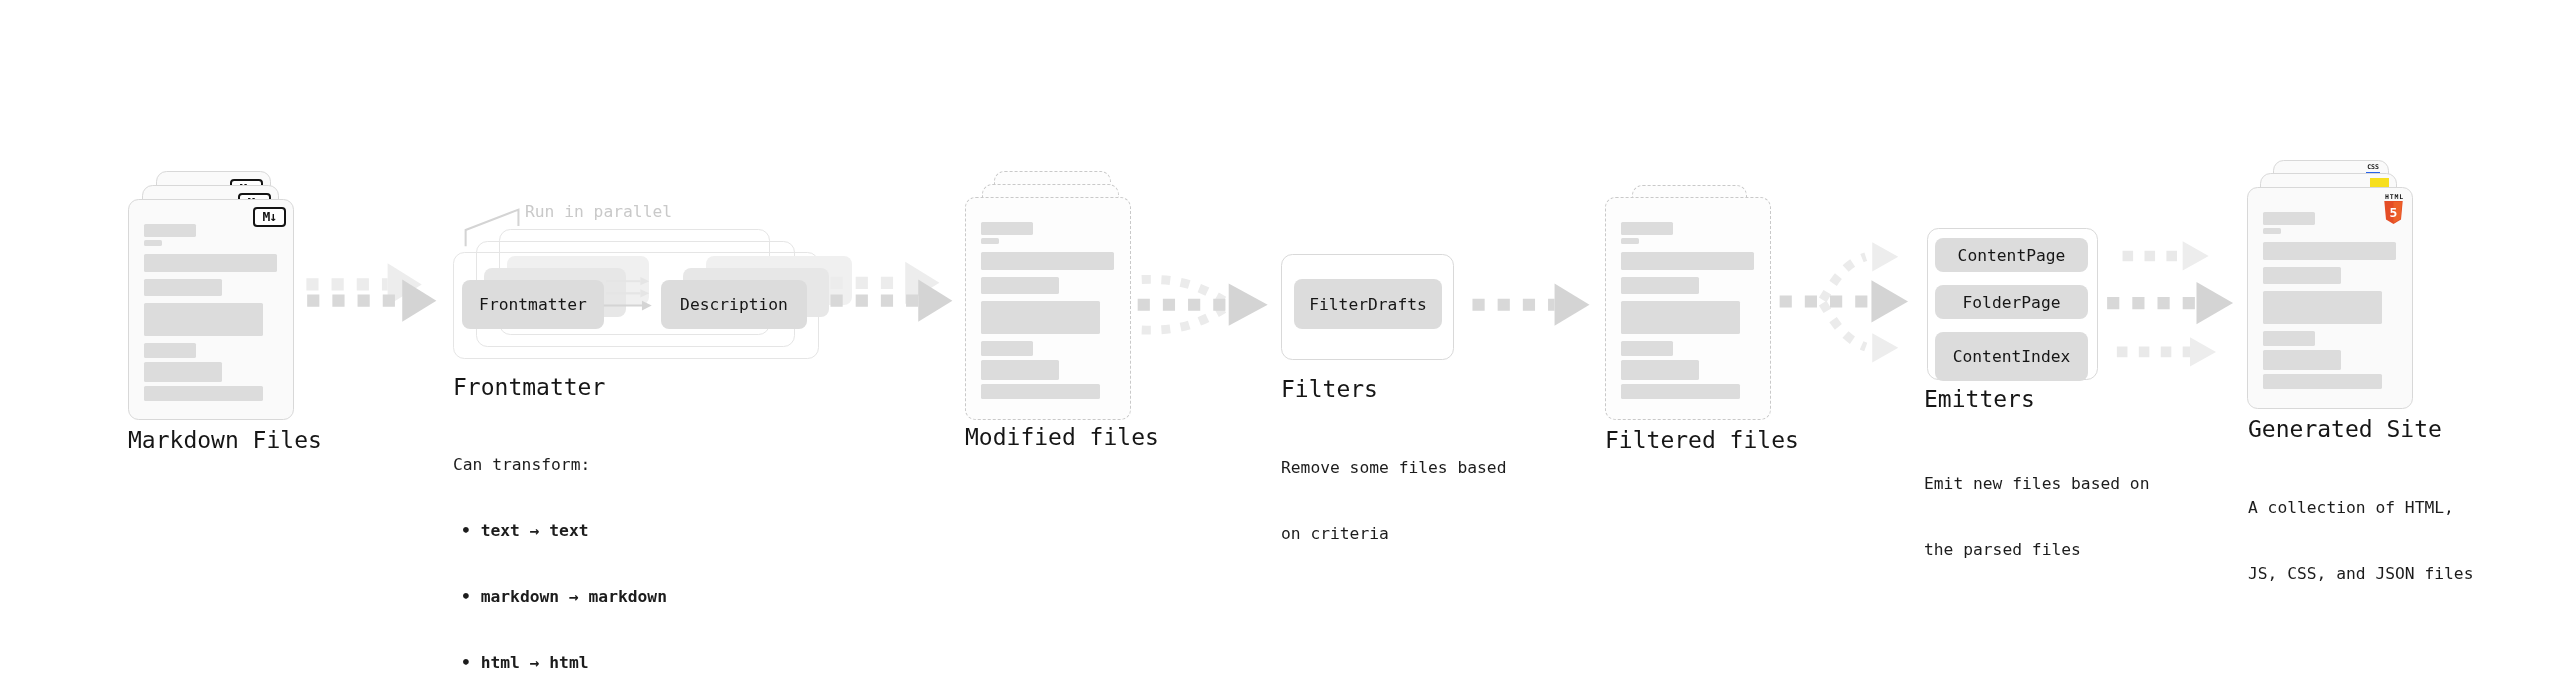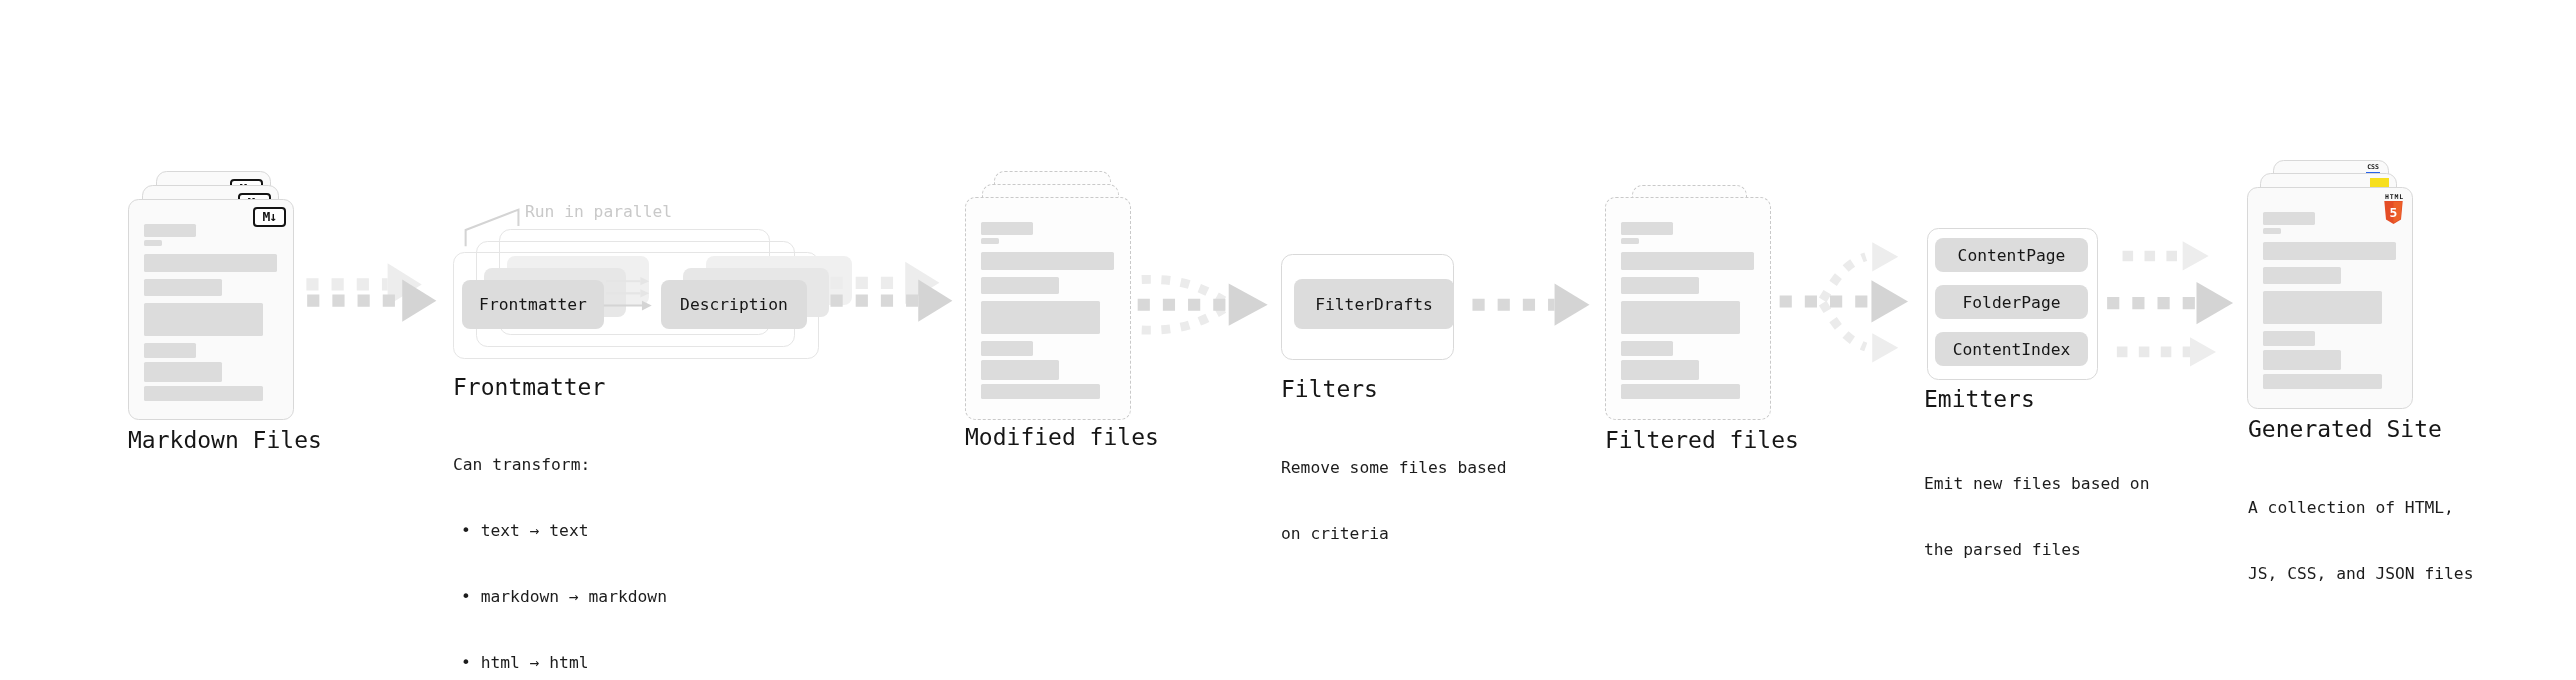--- a/index.html
+++ b/index.html
@@ -41,21 +41,21 @@
   
   .container{position:absolute;box-sizing:border-box;border:1.6px solid var(--contbd);border-radius:11.4px;background:transparent;}
   .pill{position:absolute;box-sizing:border-box;border-radius:8.1px;background:var(--pill);
     display:flex;align-items:center;justify-content:center;font-size:16.3px;color:var(--ink);}
   .pill.g1{background:var(--ghost1);}
   .pill.g2{background:var(--ghost2);}
   .box{position:absolute;box-sizing:border-box;border:1.6px solid var(--boxbd);border-radius:11.4px;background:#ffffff;}
   
   .heading{position:absolute;font-size:23px;line-height:28px;color:var(--ink);white-space:pre;}
   .desc{position:absolute;font-size:16.3px;line-height:22px;color:#1c1c1c;white-space:pre;}
-  .desc .indent{padding-left:8.1px;}
+  .desc .indent{padding-left:8.1px;font-weight:bold;}
   .note{position:absolute;font-size:16.3px;color:var(--note);white-space:pre;}
   
   .overlay{position:absolute;left:0;top:0;pointer-events:none;}
   .dm{stroke:var(--dash);stroke-width:15;stroke-dasharray:15 16;fill:none;}
   .dg{stroke:var(--dashlight);stroke-width:15;stroke-dasharray:15 16;fill:none;}
   .dl{stroke:#ebebeb;stroke-width:11;stroke-dasharray:11 13;fill:none;}
   .df{stroke:#e9e9e9;stroke-width:13;stroke-dasharray:13 14;fill:none;}
   .hm{fill:var(--head);}
   .hg{fill:var(--headlight);}
   .ma{stroke:#d4d4d4;stroke-width:2.5;fill:none;}
@@ -116,21 +116,21 @@
     <div class="bar b3"></div>
     <div class="bar b4"></div>
     <div class="bar b5"></div>
     <div class="bar b6"></div>
     <div class="bar b7"></div>
     <div class="bar b8"></div>
   </div>
   <div class="heading" style="left:965px;top:423px">Modified files</div>
 
   <div class="box" style="left:1281px;top:254px;width:173px;height:106px"></div>
-  <div class="pill" style="left:1294px;top:279px;width:160px;height:50px">FilterDrafts</div>
+  <div class="pill" style="left:1294px;top:279px;width:148px;height:50px">FilterDrafts</div>
   <div class="heading" style="left:1281px;top:375px">Filters</div>
   <div class="desc" style="left:1281px;top:413px">
     <div>Remove some files based</div>
     <div>on criteria</div>
   </div>
 
   <div class="card dashed" style="left:1632px;top:185px;width:115px;height:219px"></div>
   <div class="card dashed" style="left:1605px;top:197px;width:166px;height:223px">
     <div class="bar b1"></div>
     <div class="bar b2"></div>
@@ -139,21 +139,21 @@
     <div class="bar b5"></div>
     <div class="bar b6"></div>
     <div class="bar b7"></div>
     <div class="bar b8"></div>
   </div>
   <div class="heading" style="left:1605px;top:426px">Filtered files</div>
 
   <div class="box" style="left:1927px;top:228px;width:171px;height:152px"></div>
   <div class="pill" style="left:1935px;top:238px;width:153px;height:34px">ContentPage</div>
   <div class="pill" style="left:1935px;top:285px;width:153px;height:34px">FolderPage</div>
-  <div class="pill" style="left:1935px;top:332px;width:153px;height:34px">ContentIndex</div>
+  <div class="pill" style="left:1935px;top:332px;width:153px;height:49px">ContentIndex</div>
   <div class="heading" style="left:1924px;top:385px">Emitters</div>
   <div class="desc" style="left:1924px;top:429px">
     <div>Emit new files based on</div>
     <div>the parsed files</div>
   </div>
 
   <div class="card" style="left:2273px;top:160px;width:116px;height:219px">
     <div class="cssbadge">
       <span>CSS</span>
       <div class="css-underline"></div>

